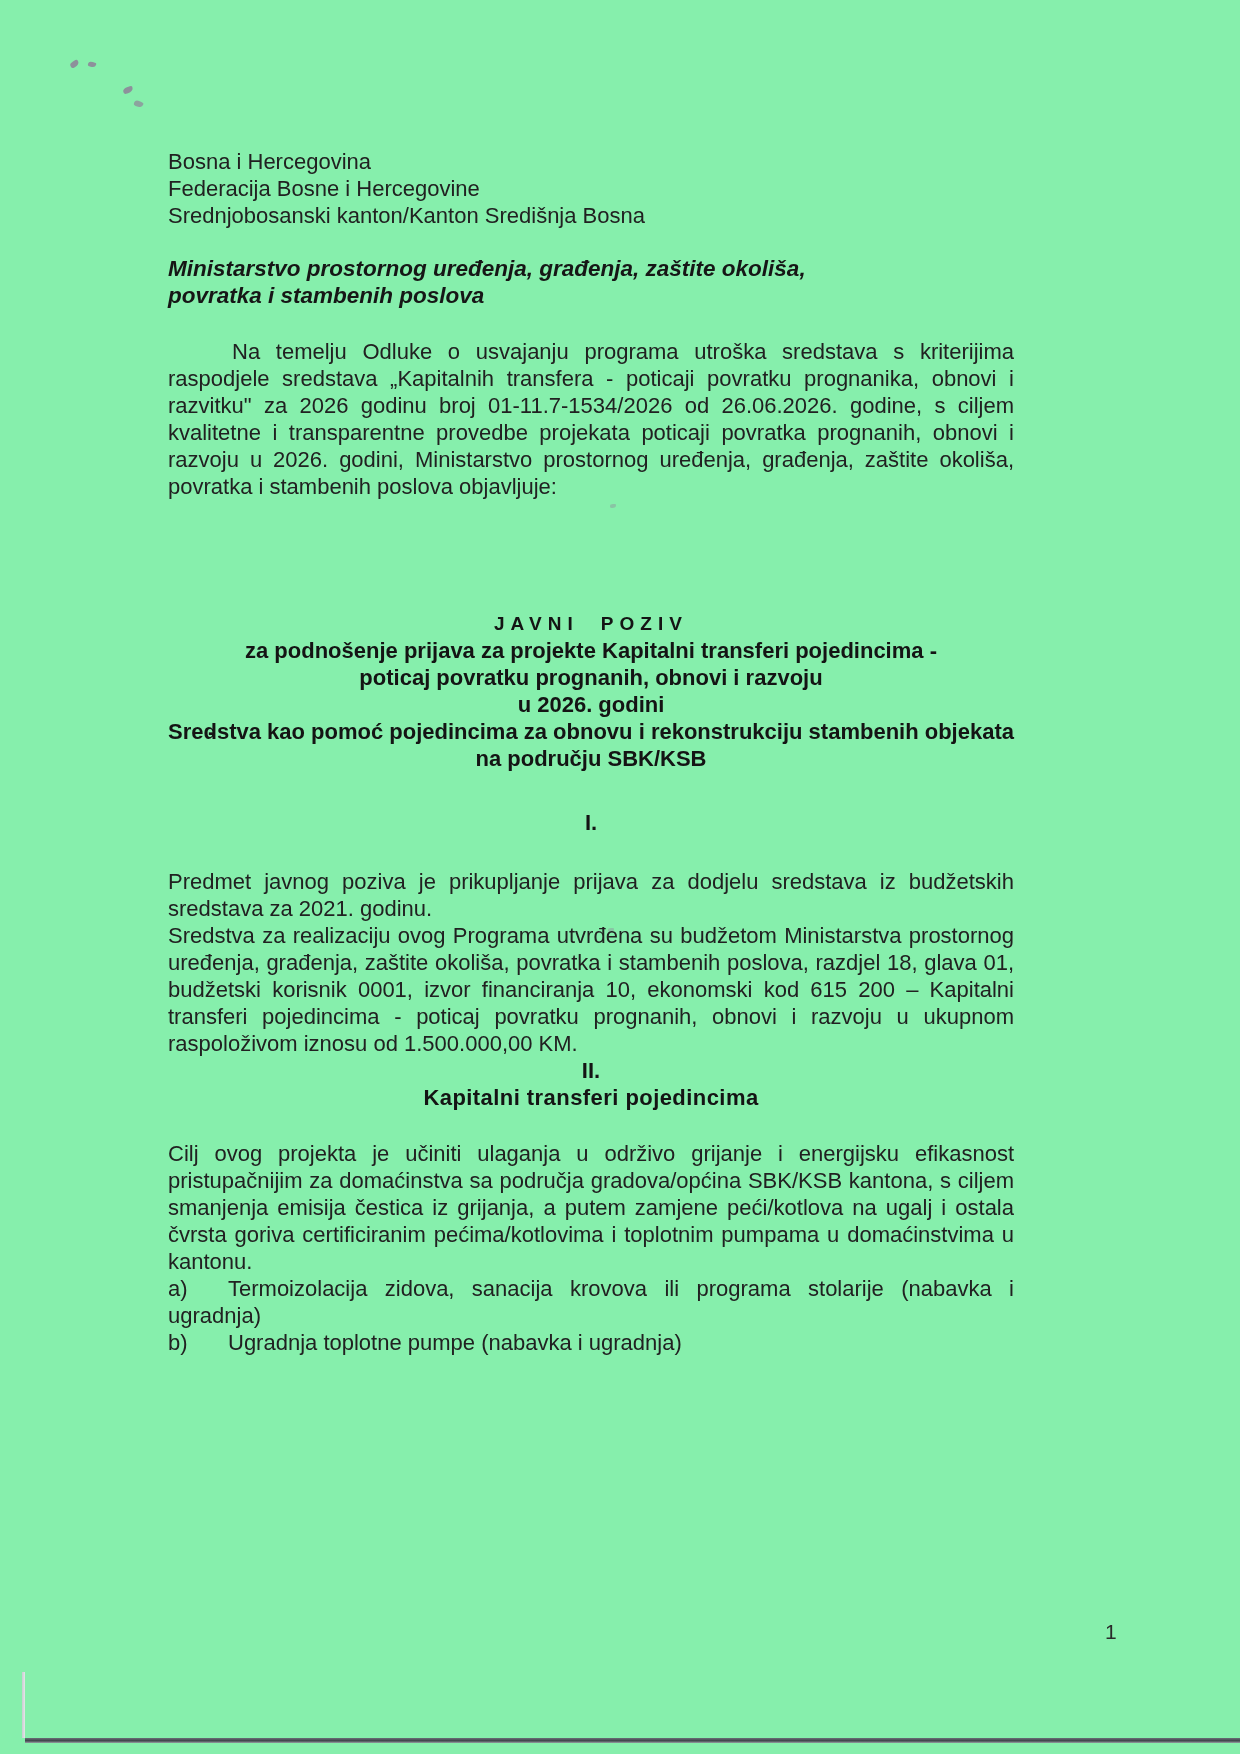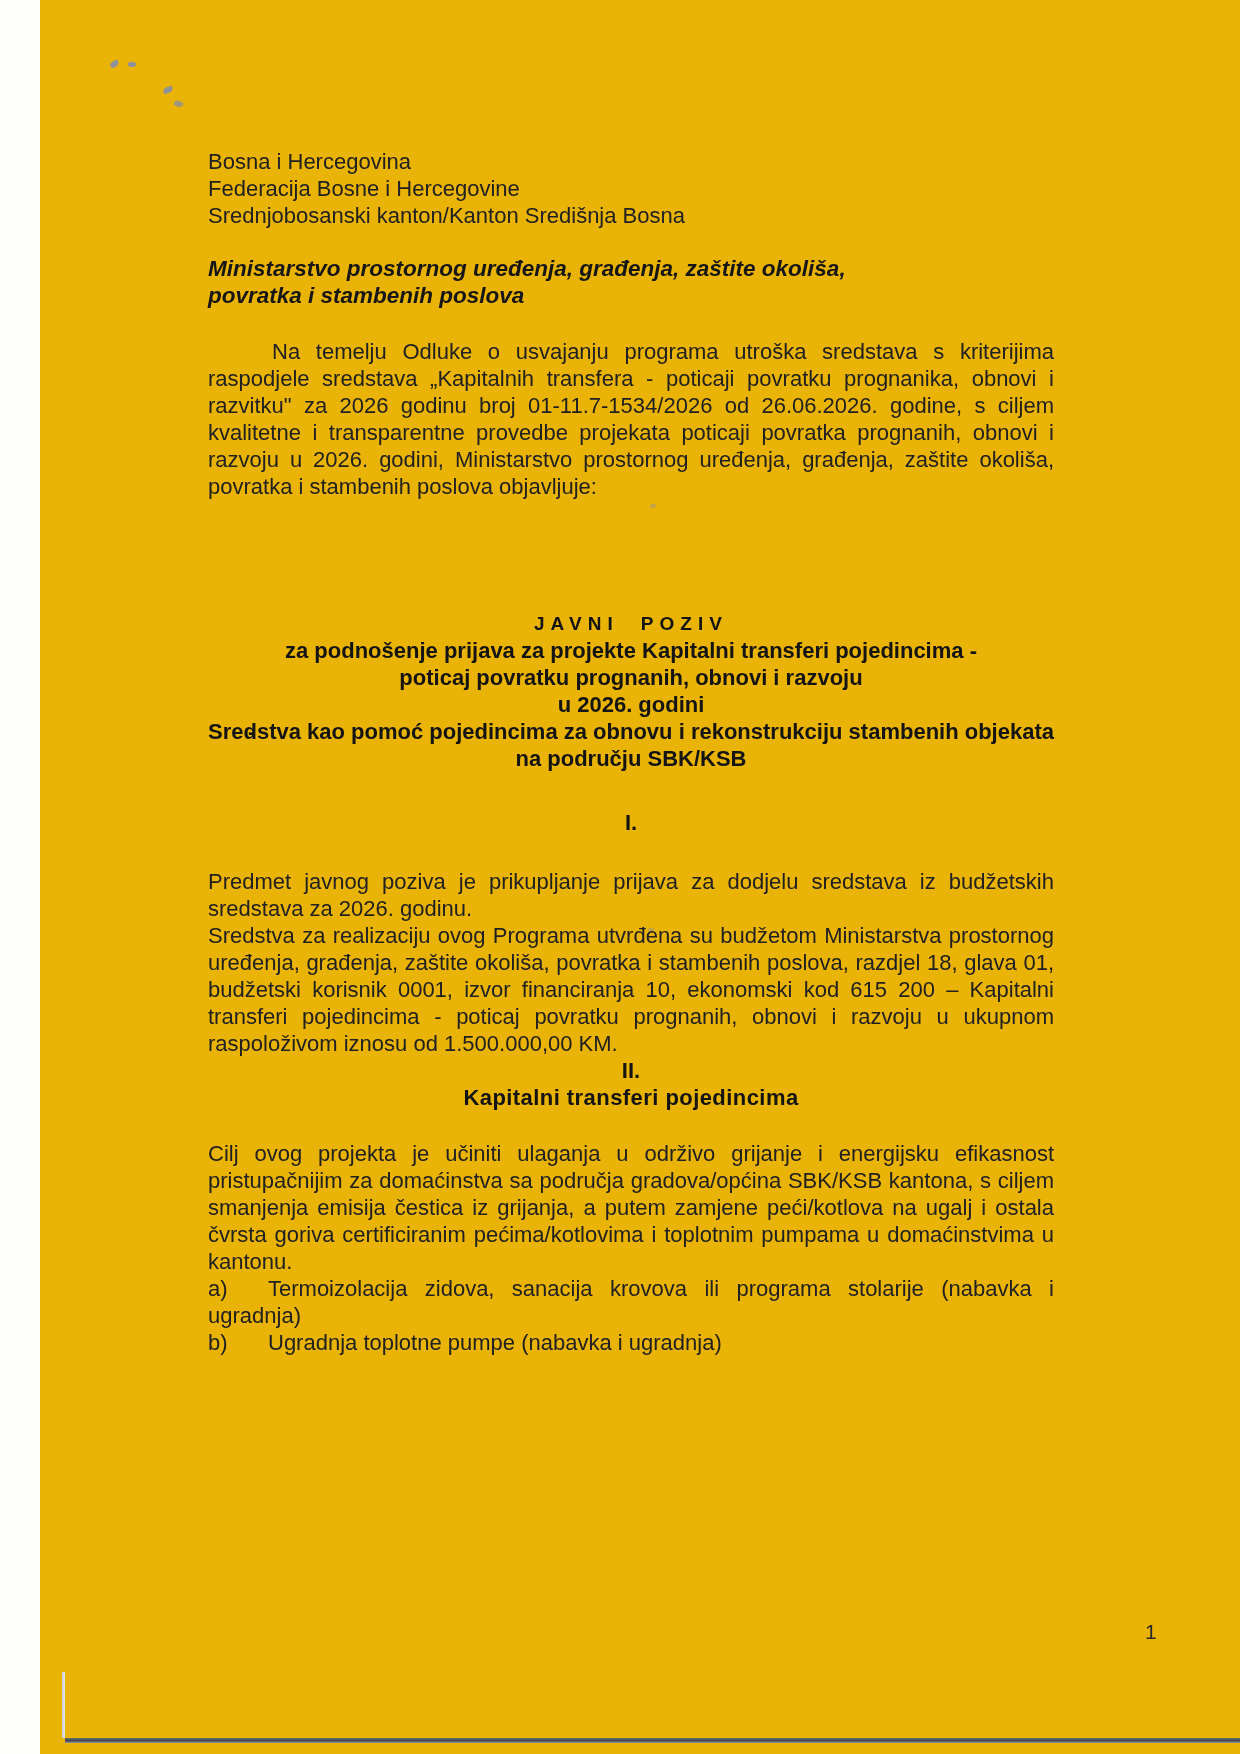--- a/index.html
+++ b/index.html
@@ -6,22 +6,21 @@
   body {
     width: 1240px; height: 1754px;
     background: #fdfdfc;
     font-family: "Liberation Sans", "DejaVu Sans", sans-serif;
     color: #212121;
     position: relative;
     overflow: hidden;
   }
   .page {
     position: absolute; inset: 0;
-    background: #eab308;
-    margin-left: 40px;
+    background: #86efac;
   }
   .content {
     position: absolute;
     left: 168px; top: 148px;
     width: 846px;
     font-size: 22px;
     line-height: 27px;
   }
   .header-block { margin-bottom: 26px; }
   .ministry-block {
@@ -150,21 +149,21 @@
     <div class="call-subtitle">za podnošenje prijava za projekte Kapitalni transferi pojedincima -</div>
     <div class="call-subtitle">poticaj povratku prognanih, obnovi i razvoju</div>
     <div class="call-subtitle">u 2026. godini</div>
     <div class="call-bullet">
       <span class="dash">-</span>
       <span>Sredstva kao pomoć pojedincima za obnovu i rekonstrukciju stambenih objekata na području SBK/KSB</span>
     </div>
 
     <div class="heading-num">I.</div>
 
-    <p class="body-par">Predmet javnog poziva je prikupljanje prijava za dodjelu sredstava iz budžetskih sredstava za 2026. godinu.</p>
+    <p class="body-par">Predmet javnog poziva je prikupljanje prijava za dodjelu sredstava iz budžetskih sredstava za 2021. godinu.</p>
     <p class="body-par mb41">Sredstva za realizaciju ovog Programa utvrđena su budžetom Ministarstva prostornog uređenja, građenja, zaštite okoliša, povratka i stambenih poslova, razdjel 18, glava 01, budžetski korisnik 0001, izvor financiranja 10, ekonomski kod 615 200 – Kapitalni transferi pojedincima - poticaj povratku prognanih, obnovi i razvoju u ukupnom raspoloživom iznosu od 1.500.000,00 KM.</p>
 
     <div class="heading-num-ii">II.</div>
     <div class="heading-title-ii">Kapitalni transferi pojedincima</div>
 
     <p class="body-par">Cilj ovog projekta je učiniti ulaganja u održivo grijanje i energijsku efikasnost pristupačnijim za domaćinstva sa područja gradova/općina SBK/KSB kantona, s ciljem smanjenja emisija čestica iz grijanja, a putem zamjene peći/kotlova na ugalj i ostala čvrsta goriva certificiranim pećima/kotlovima i toplotnim pumpama u domaćinstvima u kantonu.</p>
 
     <p class="list-item"><span class="list-letter">a)</span><span>Termoizolacija zidova, sanacija krovova ili programa stolarije (nabavka i ugradnja)</span></p>
     <p class="list-item"><span class="list-letter">b)</span><span>Ugradnja toplotne pumpe (nabavka i ugradnja)</span></p>
 

